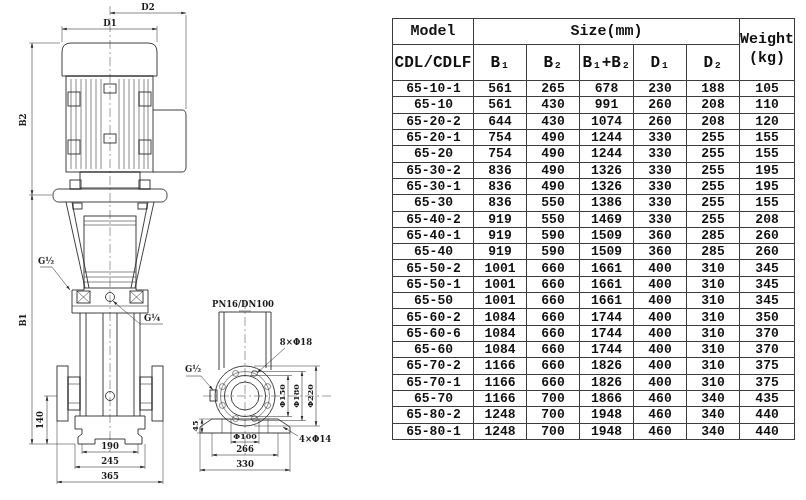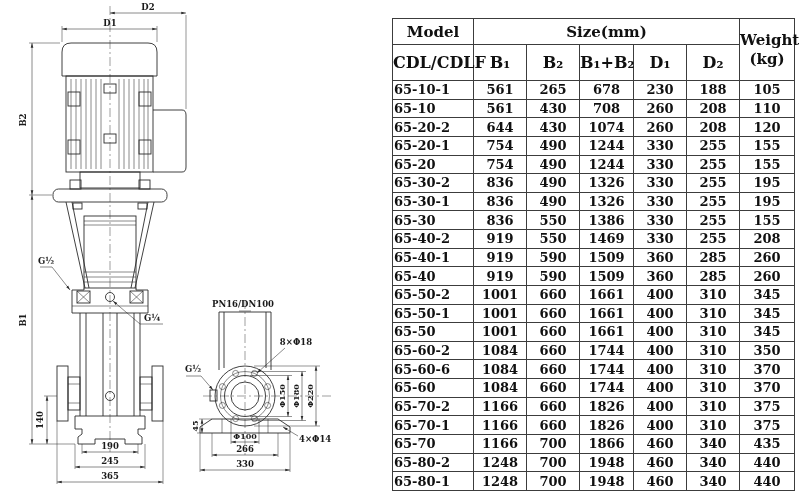--- a/index.html
+++ b/index.html
@@ -10,27 +10,27 @@
   
   #drawing{position:absolute;left:0;top:0;width:390px;height:500px;}
   .ln{fill:none;stroke:#2b2b2b;stroke-width:0.9;}
   .thin{fill:none;stroke:#2b2b2b;stroke-width:0.55;}
   .ext{fill:none;stroke:#2b2b2b;stroke-width:0.5;}
   .cl{fill:none;stroke:#2b2b2b;stroke-width:0.45;stroke-dasharray:9 3 2 3;}
   text.lbl{font-family:"DejaVu Serif","Liberation Serif",serif;font-size:8.5px;font-weight:bold;fill:#1a1a1a;}
   text.sm{font-size:8px;}
   
   #specs{position:absolute;left:392px;top:18px;}
-  table{border-collapse:collapse;table-layout:fixed;width:402px;height:473px;}
+  table{border-collapse:collapse;table-layout:fixed;width:402px;height:422px;font-family:Liberation Mono, monospace;}
   th,td{border:1px solid #3c3c3c;text-align:center;padding:0;font-weight:bold;color:#101010;}
   thead tr.r1 th{font-size:15px;height:25px;}
   thead tr.r2 th{font-size:16px;height:35px;}
   thead th.sub{font-size:13.5px;}
   tbody td{font-size:13px;}
-  tbody td.model{text-align:left;padding-left:1px;}
+  tbody td.model{text-align:center;padding-left:1px;}
   th.weight div{line-height:1.25;}
 </style>
 </head>
 <body>
 
 <svg id="drawing" viewBox="0 0 390 500">
   <defs>
     <marker id="ar" markerWidth="10" markerHeight="8" refX="8.6" refY="3" orient="auto-start-reverse">
       <path d="M0,0.6 L8.6,3 L0,5.4 Z" fill="#2b2b2b"></path>
     </marker>
@@ -226,21 +226,21 @@
         <td>265</td>
         <td>678</td>
         <td>230</td>
         <td>188</td>
         <td>105</td>
       </tr>
         <tr>
         <td class="model">65-10</td>
         <td>561</td>
         <td>430</td>
-        <td>708</td>
+        <td>991</td>
         <td>260</td>
         <td>208</td>
         <td>110</td>
       </tr>
         <tr>
         <td class="model">65-20-2</td>
         <td>644</td>
         <td>430</td>
         <td>1074</td>
         <td>260</td>

